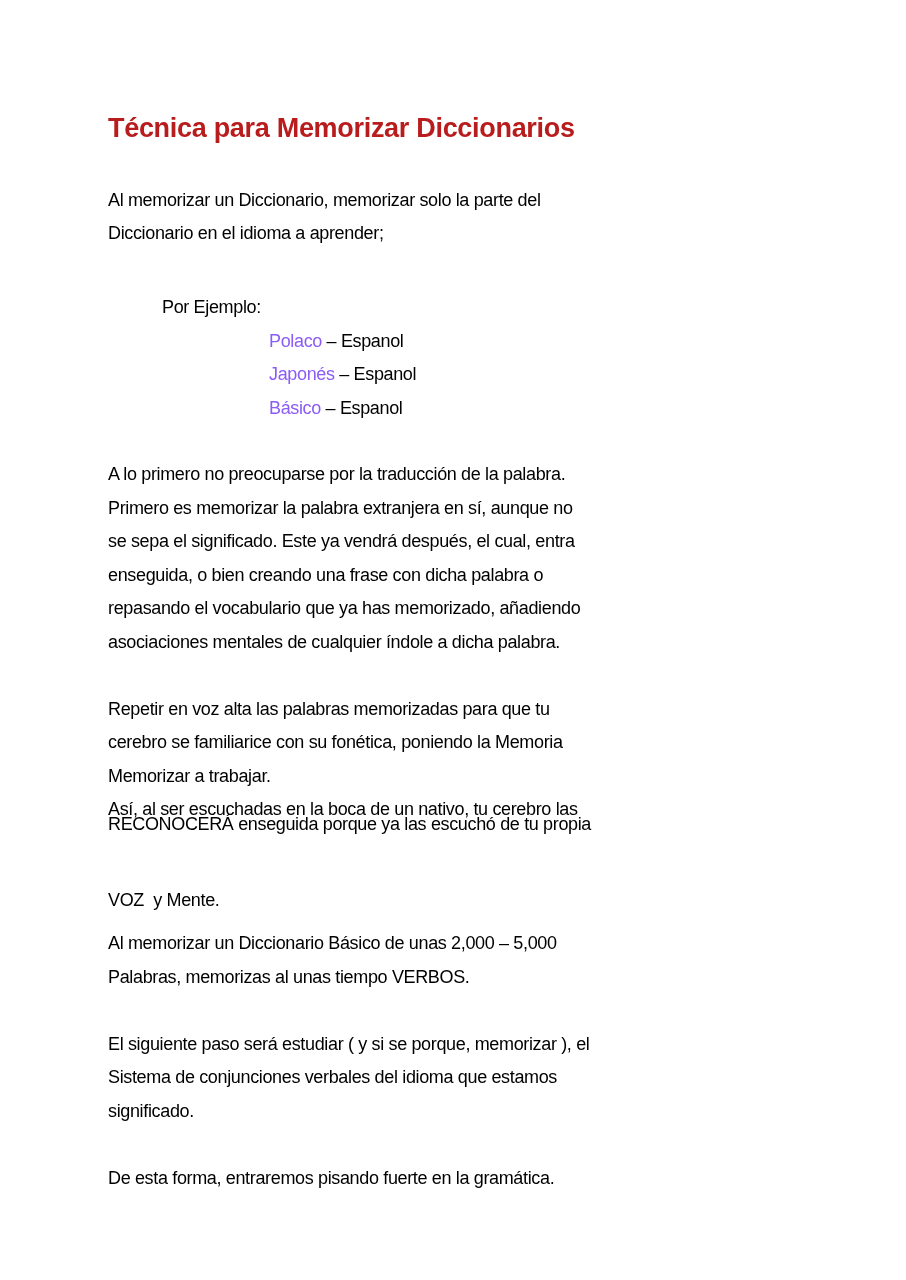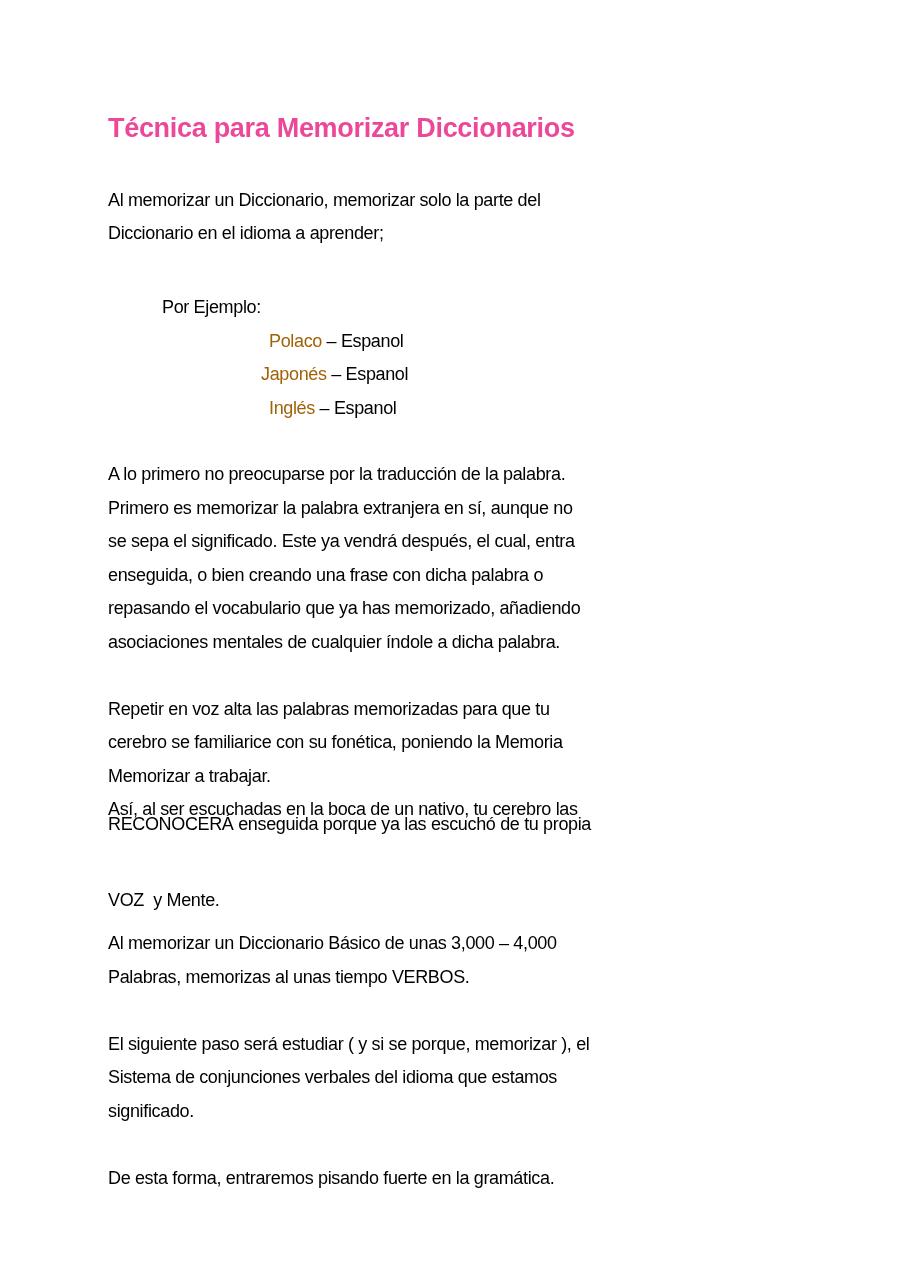--- a/index.html
+++ b/index.html
@@ -1,58 +1,58 @@
 <!DOCTYPE html>
 <html><head>
   <meta charset="utf-8">
   <style>
     html, body { margin: 0; padding: 0; background: #ffffff; }
     body { width: 906px; height: 1280px; position: relative; overflow: hidden;
       font-family: "Liberation Sans", "DejaVu Sans", sans-serif; color: #000; }
     .page { position: absolute; left: 108px; top: 0; width: 720px; }
     .title { position: absolute; top: 113px; left: 0; font-size: 27px; font-weight: bold;
-      color: #ec4899; white-space: nowrap; letter-spacing: -0.3px; }
+      color: #b91c1c; white-space: nowrap; letter-spacing: -0.3px; }
     .line { position: absolute; left: 0; font-size: 18px; line-height: 33.5px; white-space: nowrap; letter-spacing: -0.35px; }
-    .lang { color: #a16207; }
+    .lang { color: #8b5cf6; }
   </style>
 </head>
 <body>
 
 <div class="page">
   <div class="title">Técnica para Memorizar Diccionarios</div>
 
   <div class="line" style="top:184px">Al memorizar un Diccionario, memorizar solo la parte del</div>
   <div class="line" style="top:217px">Diccionario en el idioma a aprender;</div>
 
   <div class="line" style="top:291px; left:54px">Por Ejemplo:</div>
   <div class="line" style="top:325px; left:161px">
     <span class="lang">Polaco</span><span> – Espanol</span>
   </div>
-  <div class="line" style="top:358px; left:153px">
+  <div class="line" style="top:358px; left:161px">
     <span class="lang">Japonés</span><span> – Espanol</span>
   </div>
   <div class="line" style="top:392px; left:161px">
-    <span class="lang">Inglés</span><span> – Espanol</span>
+    <span class="lang">Básico</span><span> – Espanol</span>
   </div>
 
   <div class="line" style="top:458px">A lo primero no preocuparse por la traducción de la palabra.</div>
   <div class="line" style="top:492px">Primero es memorizar la palabra extranjera en sí, aunque no</div>
   <div class="line" style="top:525px">se sepa el significado. Este ya vendrá después, el cual, entra</div>
   <div class="line" style="top:559px">enseguida, o bien creando una frase con dicha palabra o</div>
   <div class="line" style="top:592px">repasando el vocabulario que ya has memorizado, añadiendo</div>
   <div class="line" style="top:626px">asociaciones mentales de cualquier índole a dicha palabra.</div>
 
   <div class="line" style="top:693px">Repetir en voz alta las palabras memorizadas para que tu</div>
   <div class="line" style="top:726px">cerebro se familiarice con su fonética, poniendo la Memoria</div>
   <div class="line" style="top:760px">Memorizar a trabajar.</div>
   <div class="line" style="top:793px">Así, al ser escuchadas en la boca de un nativo, tu cerebro las</div>
   <div class="line" style="top:808px">RECONOCERÁ enseguida porque ya las escuchó de tu propia</div>
   <div class="line" style="top:884px; white-space: pre">VOZ  y Mente.</div>
 
-  <div class="line" style="top:927px">Al memorizar un Diccionario Básico de unas 3,000 – 4,000</div>
+  <div class="line" style="top:927px">Al memorizar un Diccionario Básico de unas 2,000 – 5,000</div>
   <div class="line" style="top:961px">Palabras, memorizas al unas tiempo VERBOS.</div>
 
   <div class="line" style="top:1028px">El siguiente paso será estudiar ( y si se porque, memorizar ), el</div>
   <div class="line" style="top:1061px">Sistema de conjunciones verbales del idioma que estamos</div>
   <div class="line" style="top:1095px">significado.</div>
 
   <div class="line" style="top:1162px">De esta forma, entraremos pisando fuerte en la gramática.</div>
 </div>
 
 </body></html>

